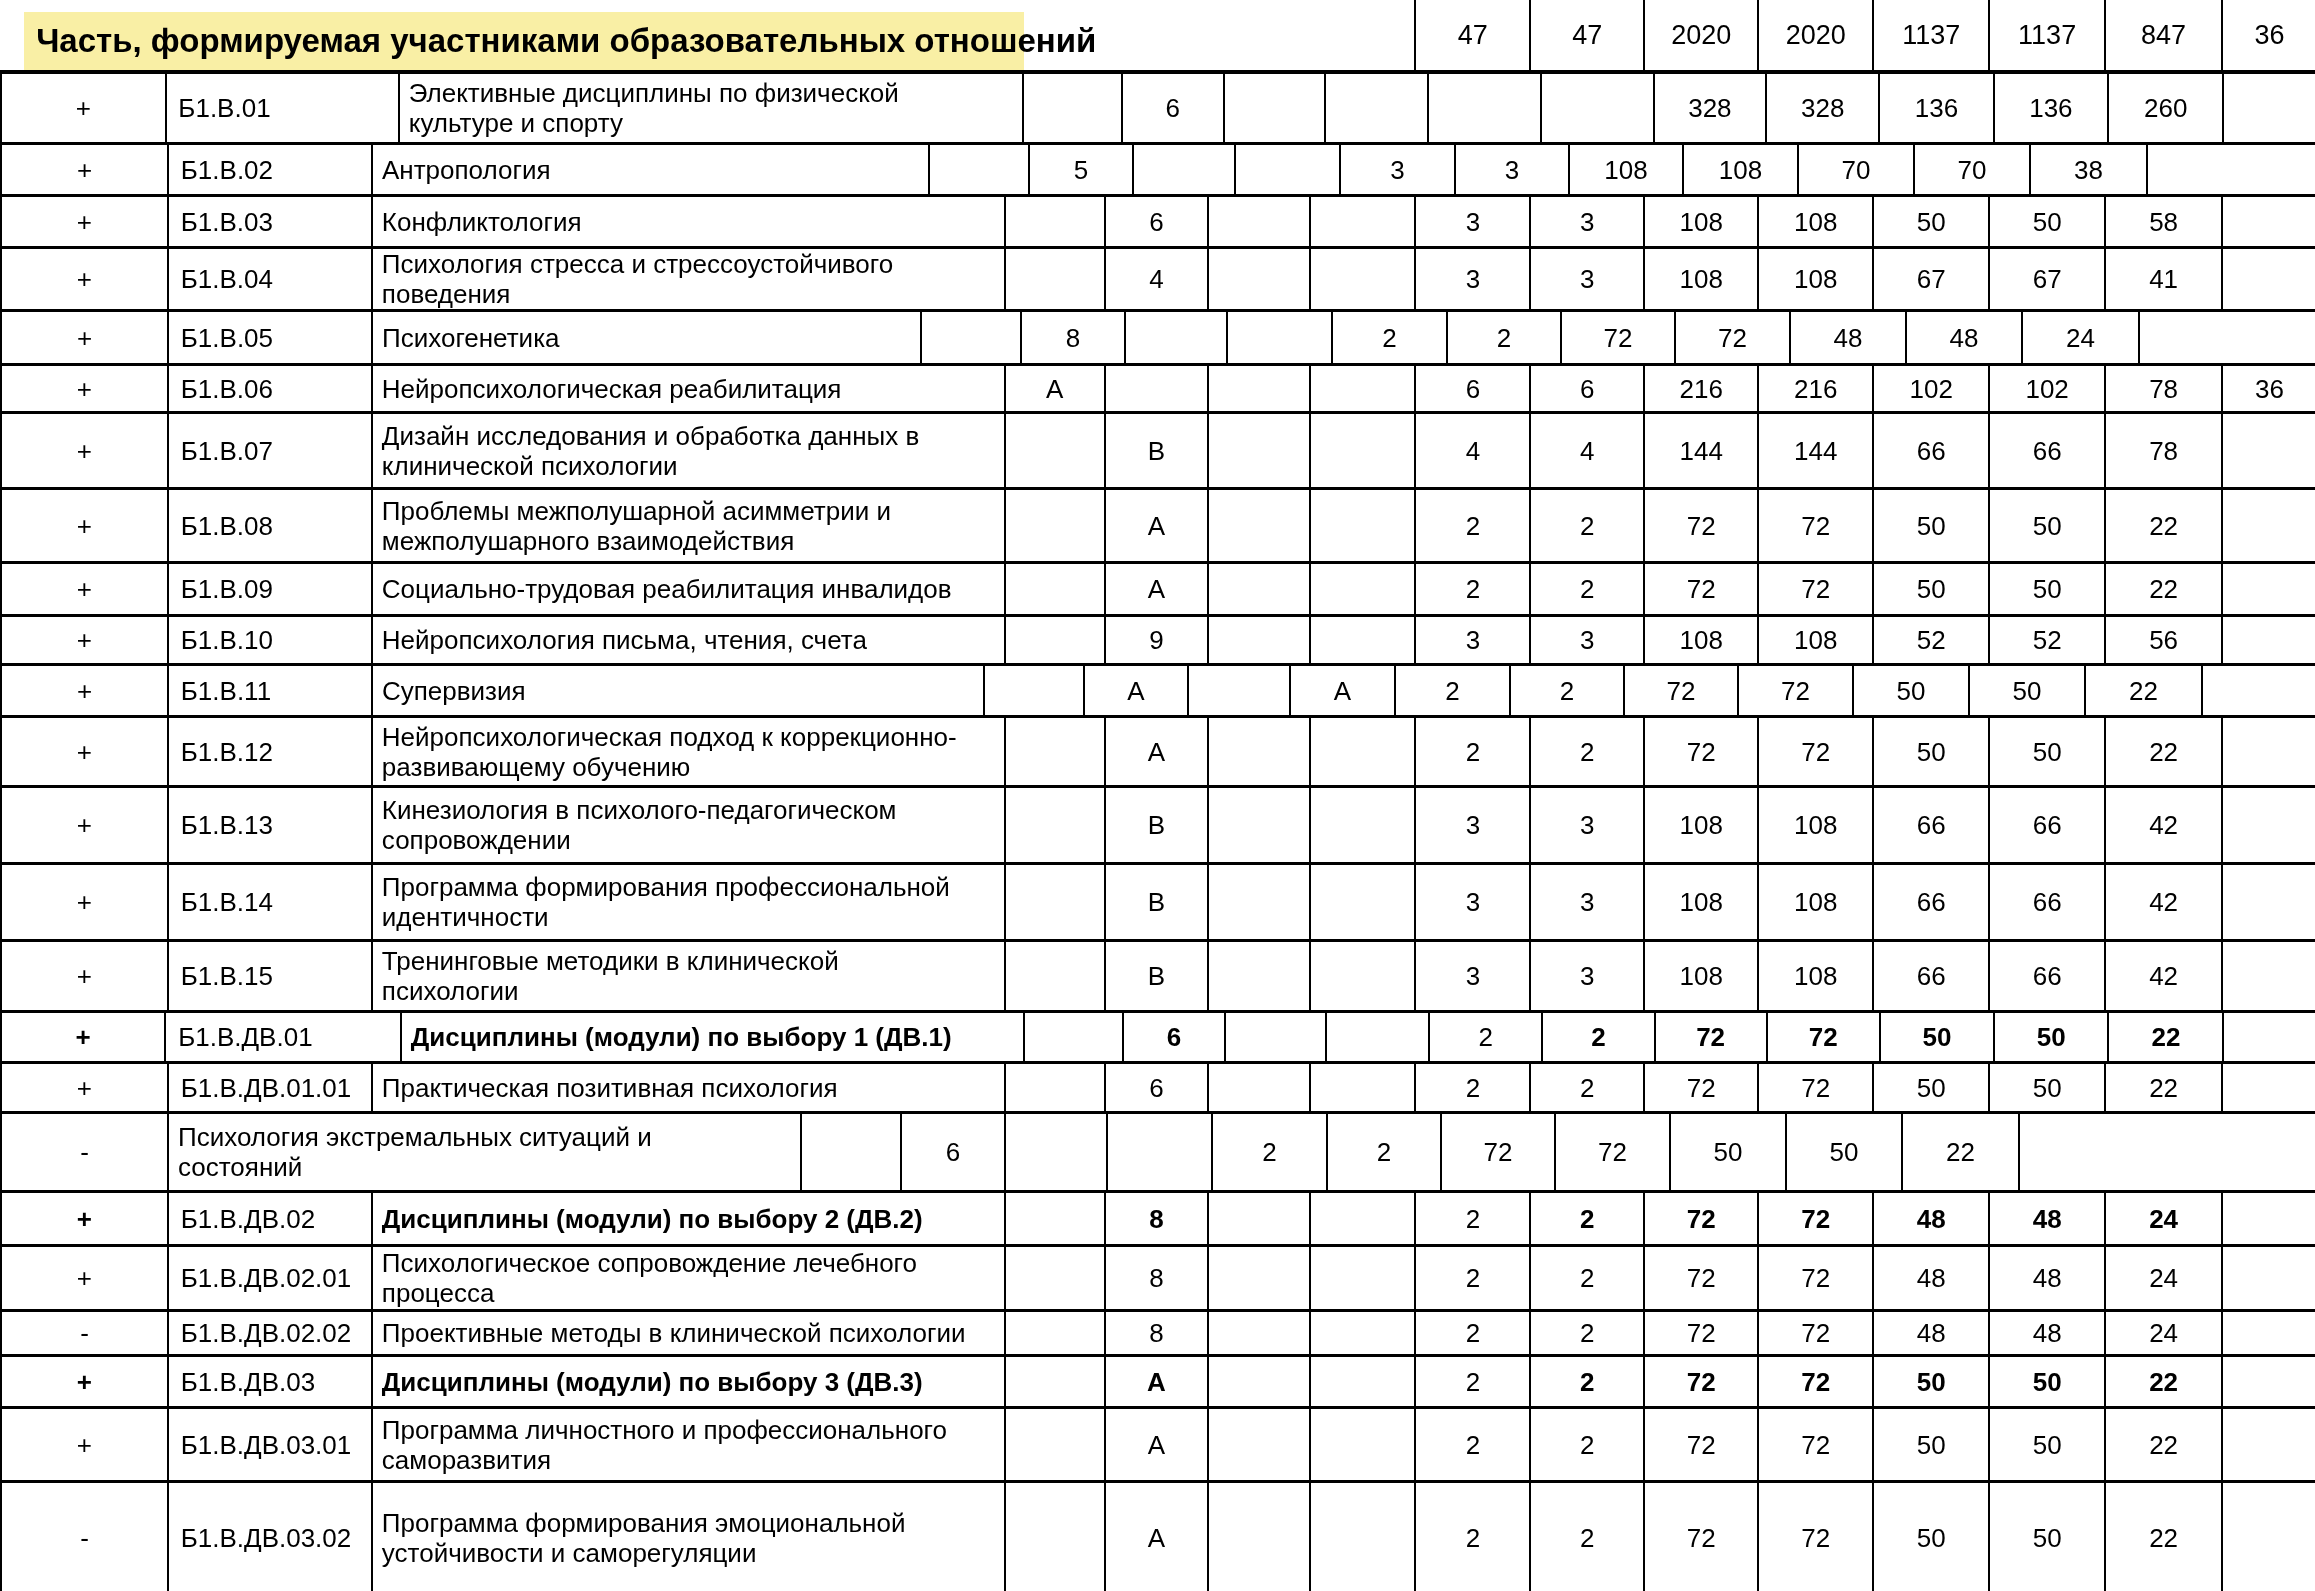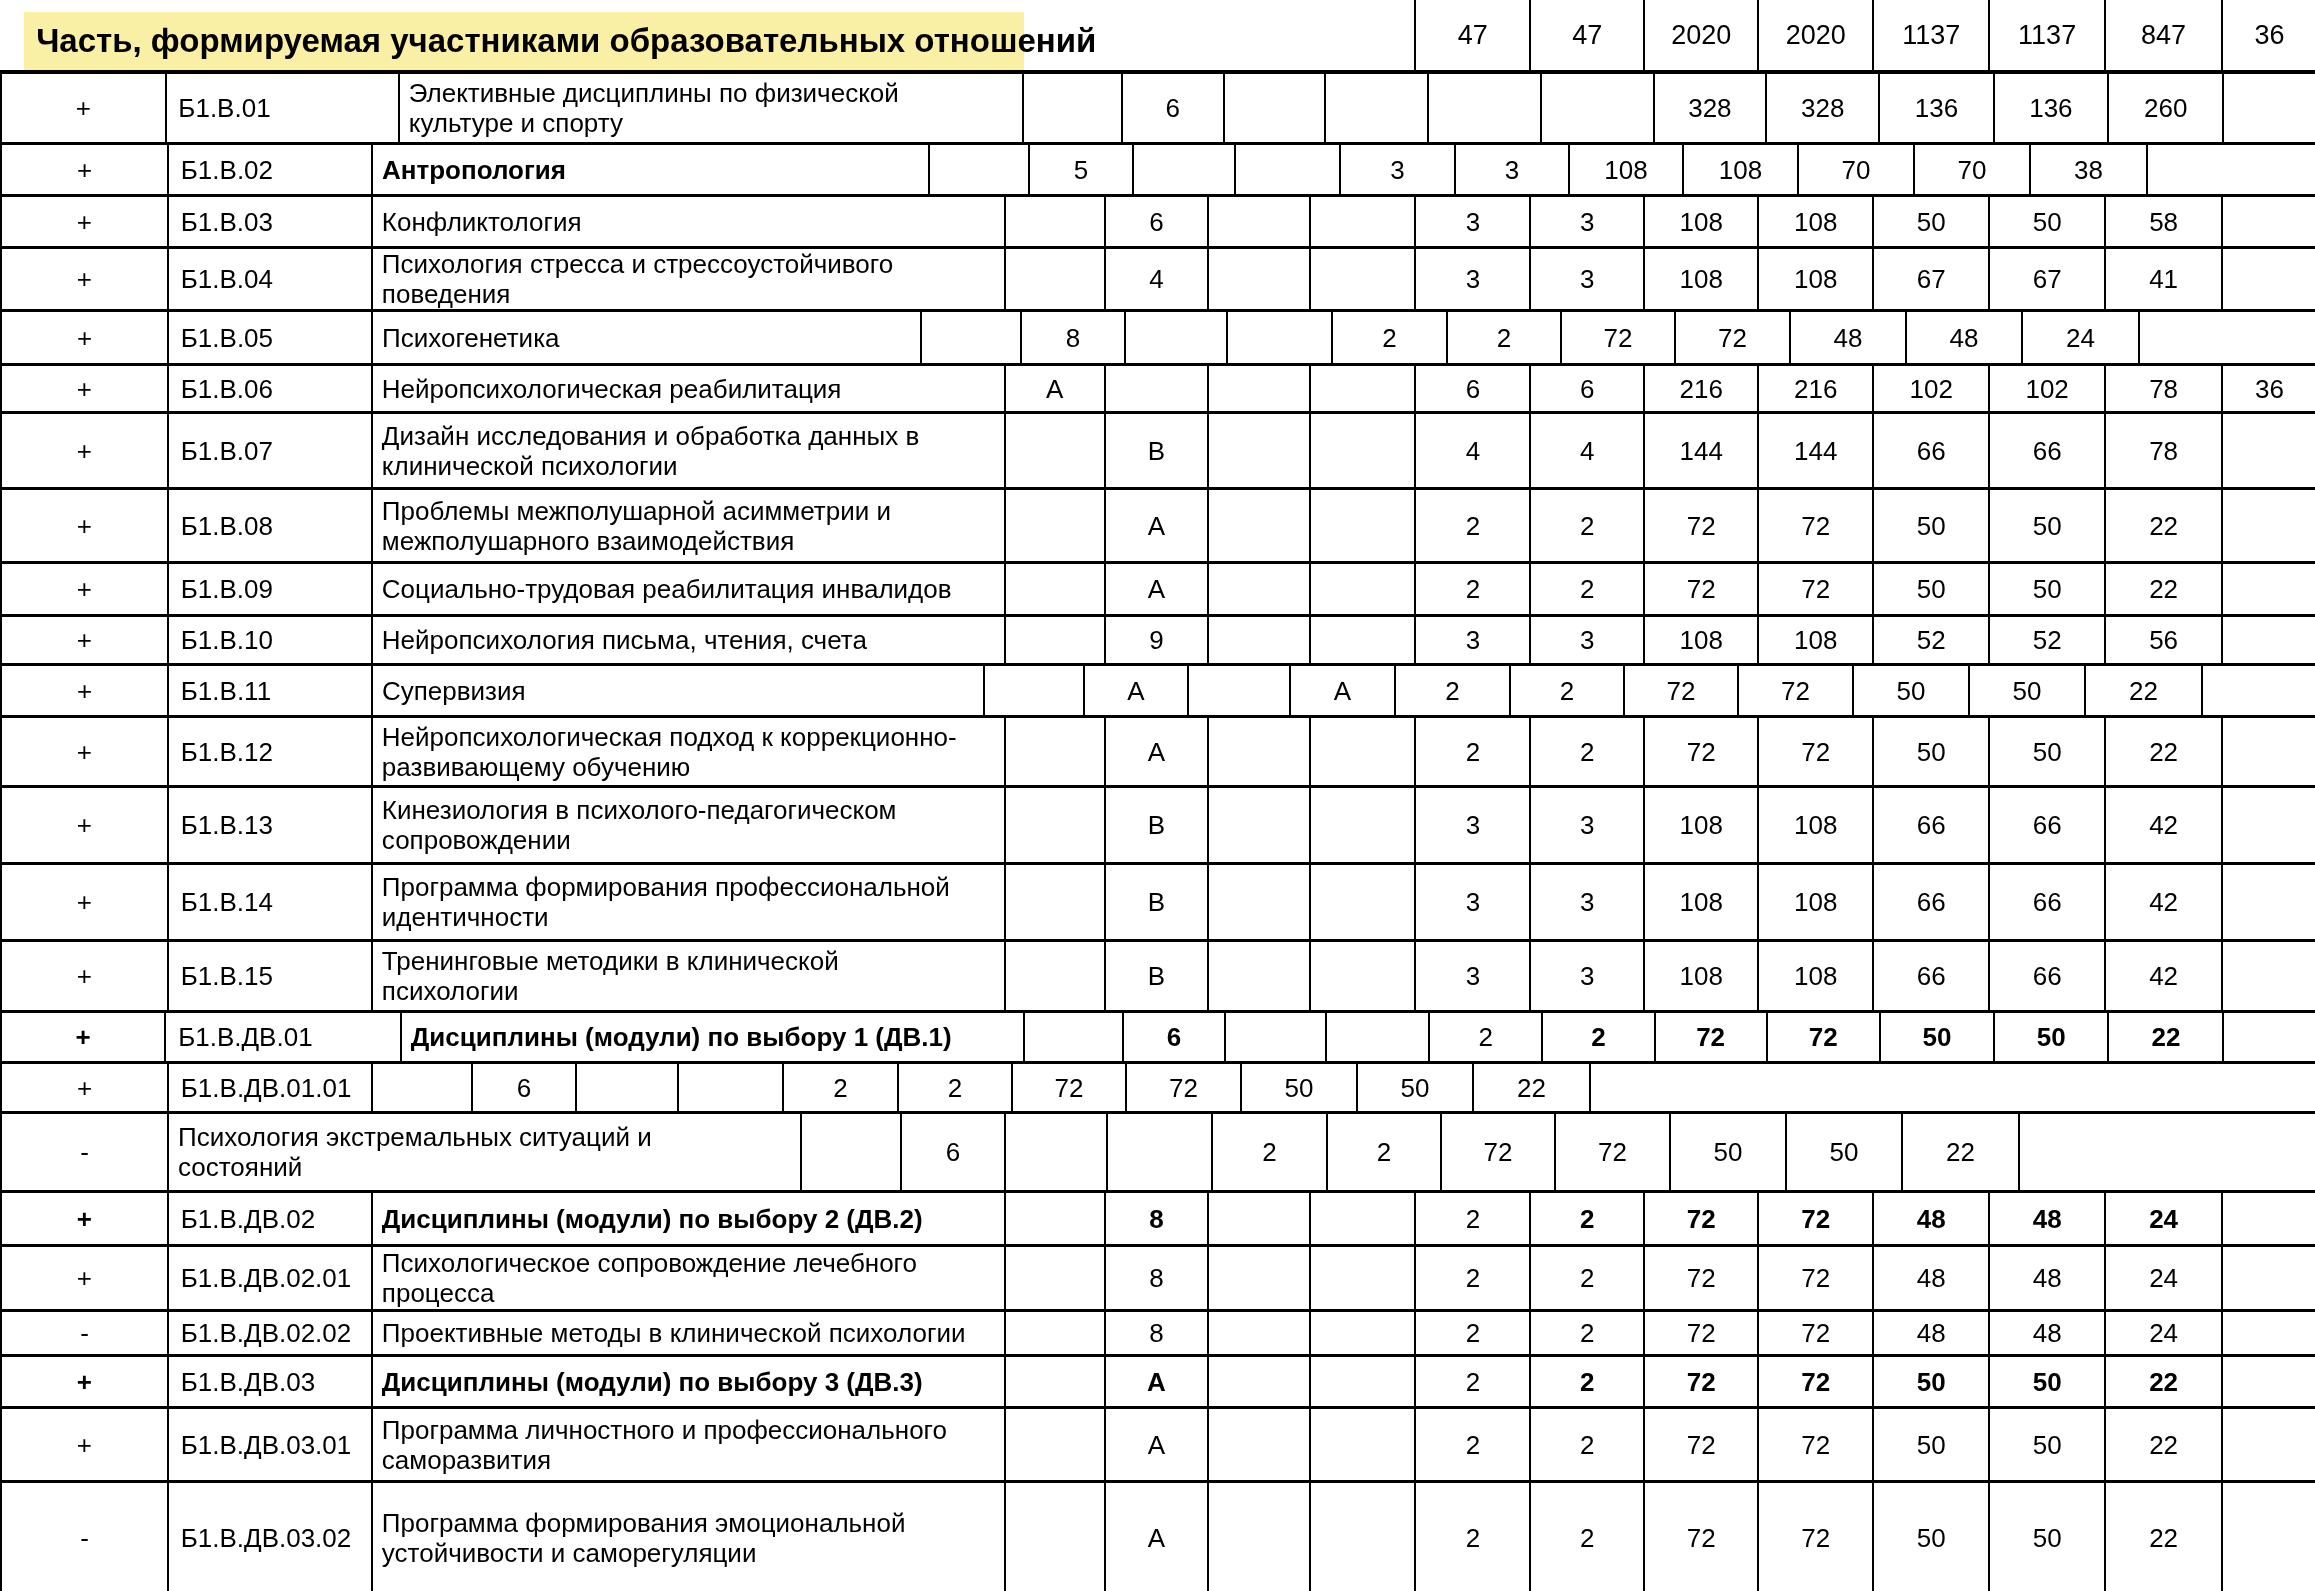--- a/index.html
+++ b/index.html
@@ -67,21 +67,21 @@
         <div class="cell" style="width: 114px;">328</div>
         <div class="cell" style="width: 115px;">328</div>
         <div class="cell" style="width: 116px;">136</div>
         <div class="cell" style="width: 116px;">136</div>
         <div class="cell" style="width: 117px;">260</div>
         <div class="cell" style="width: 95px;"></div>
       </div>
       <div class="row" style="height: 52px;">
         <div class="cell" style="width: 167px;">+</div>
         <div class="cell code" style="width: 204px;">Б1.В.02</div>
-        <div class="cell name" style="width: 557px; font-weight: bold;">Антропология</div>
+        <div class="cell name" style="width: 557px;">Антропология</div>
         <div class="cell" style="width: 100px;"></div>
         <div class="cell" style="width: 104px;">5</div>
         <div class="cell" style="width: 102px;"></div>
         <div class="cell" style="width: 105px;"></div>
         <div class="cell" style="width: 115px;">3</div>
         <div class="cell" style="width: 114px;">3</div>
         <div class="cell" style="width: 114px;">108</div>
         <div class="cell" style="width: 115px;">108</div>
         <div class="cell" style="width: 116px;">70</div>
         <div class="cell" style="width: 116px;">70</div>
@@ -322,20 +322,21 @@
         <div class="cell b" style="width: 114px;">72</div>
         <div class="cell b" style="width: 115px;">72</div>
         <div class="cell b" style="width: 116px;">50</div>
         <div class="cell b" style="width: 116px;">50</div>
         <div class="cell b" style="width: 117px;">22</div>
         <div class="cell" style="width: 95px;"></div>
       </div>
       <div class="row" style="height: 50px;">
         <div class="cell" style="width: 167px;">+</div>
         <div class="cell code" style="width: 204px;">Б1.В.ДВ.01.01</div>
+        <div class="cell name" style="width: 633px;">Практическая позитивная психология</div>
         <div class="cell" style="width: 100px;"></div>
         <div class="cell" style="width: 104px;">6</div>
         <div class="cell" style="width: 102px;"></div>
         <div class="cell" style="width: 105px;"></div>
         <div class="cell" style="width: 115px;">2</div>
         <div class="cell" style="width: 114px;">2</div>
         <div class="cell" style="width: 114px;">72</div>
         <div class="cell" style="width: 115px;">72</div>
         <div class="cell" style="width: 116px;">50</div>
         <div class="cell" style="width: 116px;">50</div>

